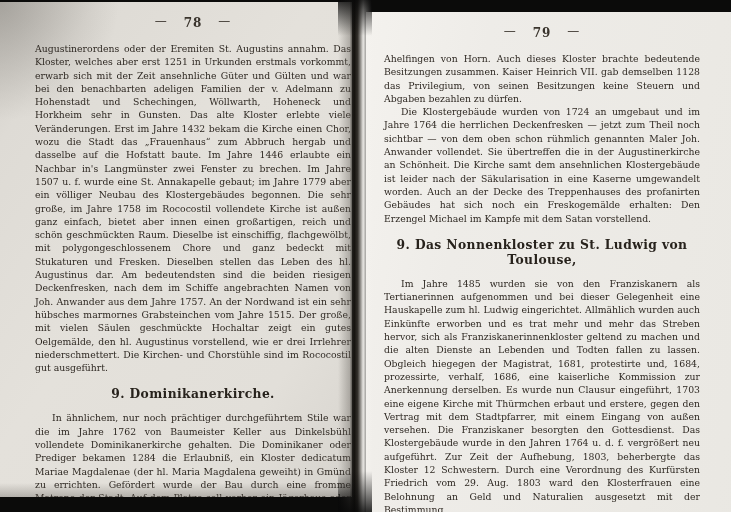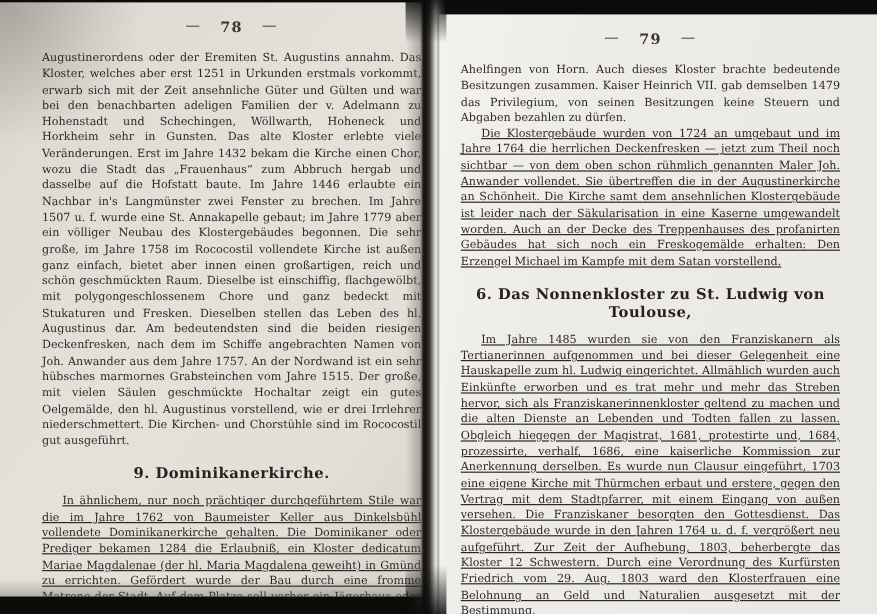--- a/index.html
+++ b/index.html
@@ -41,21 +41,21 @@
     margin:4px 0 12px 0; letter-spacing:1px;
   }
   .page-header .num { margin:0 16px;font-weight:bold; }
   .page-header .dash { position:relative; top:-2px; }
 
   p.body {
     margin:0; text-align:justify;
     font-size:9.3px; line-height:13.3px;
     color:#2e2822;
   }
-  p.indent { text-indent:17px;text-decoration:underline; }
+  p.indent { text-indent:17px; }
   p.fill-last { text-align-last:justify; }
 
   h2.section {
     font-size:12.3px; font-weight:bold; text-align:center;
     margin:12px 0 10px 0; color:#27221c; letter-spacing:0.4px;
   }
 </style>
 </head>
 <body>
 
@@ -70,22 +70,22 @@
       <h2 class="section">9. Dominikanerkirche.</h2>
       <p class="body indent fill-last">In ähnlichem, nur noch prächtiger durchgeführtem Stile war die im Jahre 1762 von Baumeister Keller aus Dinkelsbühl vollendete Dominikanerkirche gehalten. Die Dominikaner oder Prediger bekamen 1284 die Erlaubniß, ein Kloster dedicatum Mariae Magdalenae (der hl. Maria Magdalena geweiht) in Gmünd zu errichten. Gefördert wurde der Bau durch eine fromme Matrone der Stadt. Auf dem Platze soll vorher ein Jägerhaus oder ein Freihof gestanden sein. Unter die Gönner der Dominikaner gehörten besonders die Herren v. Rechberg und die</p>
     </div>
   </div>
 
   <div class="page page-right">
     <div class="text-col">
       <div class="page-header">
         <span class="dash">—</span><span class="num">79</span><span class="dash">—</span>
       </div>
-      <p class="body">Ahelfingen von Horn. Auch dieses Kloster brachte bedeutende Besitzungen zusammen. Kaiser Heinrich VII. gab demselben 1479 das Privilegium, von seinen Besitzungen keine Steuern und Abgaben bezahlen zu dürfen.</p>
+      <p class="body">Ahelfingen von Horn. Auch dieses Kloster brachte bedeutende Besitzungen zusammen. Kaiser Heinrich VII. gab demselben 1128 das Privilegium, von seinen Besitzungen keine Steuern und Abgaben bezahlen zu dürfen.</p>
       <p class="body indent">Die Klostergebäude wurden von 1724 an umgebaut und im Jahre 1764 die herrlichen Deckenfresken — jetzt zum Theil noch sichtbar — von dem oben schon rühmlich genannten Maler Joh. Anwander vollendet. Sie übertreffen die in der Augustinerkirche an Schönheit. Die Kirche samt dem ansehnlichen Klostergebäude ist leider nach der Säkularisation in eine Kaserne umgewandelt worden. Auch an der Decke des Treppenhauses des profanirten Gebäudes hat sich noch ein Freskogemälde erhalten: Den Erzengel Michael im Kampfe mit dem Satan vorstellend.</p>
-      <h2 class="section">6. Das Nonnenkloster zu St. Ludwig von Toulouse,</h2>
+      <h2 class="section">9. Das Nonnenkloster zu St. Ludwig von Toulouse,</h2>
       <p class="body indent fill-last">Im Jahre 1485 wurden sie von den Franziskanern als Tertianerinnen aufgenommen und bei dieser Gelegenheit eine Hauskapelle zum hl. Ludwig eingerichtet. Allmählich wurden auch Einkünfte erworben und es trat mehr und mehr das Streben hervor, sich als Franziskanerinnenkloster geltend zu machen und die alten Dienste an Lebenden und Todten fallen zu lassen. Obgleich hiegegen der Magistrat, 1681, protestirte und, 1684, prozessirte, verhalf, 1686, eine kaiserliche Kommission zur Anerkennung derselben. Es wurde nun Clausur eingeführt, 1703 eine eigene Kirche mit Thürmchen erbaut und erstere, gegen den Vertrag mit dem Stadtpfarrer, mit einem Eingang von außen versehen. Die Franziskaner besorgten den Gottesdienst. Das Klostergebäude wurde in den Jahren 1764 u. d. f. vergrößert neu aufgeführt. Zur Zeit der Aufhebung, 1803, beherbergte das Kloster 12 Schwestern. Durch eine Verordnung des Kurfürsten Friedrich vom 29. Aug. 1803 ward den Klosterfrauen eine Belohnung an Geld und Naturalien ausgesetzt mit der Bestimmung,</p>
     </div>
   </div>
 
   <div class="gutter"></div>
 
 </div>
 
 </body></html>

